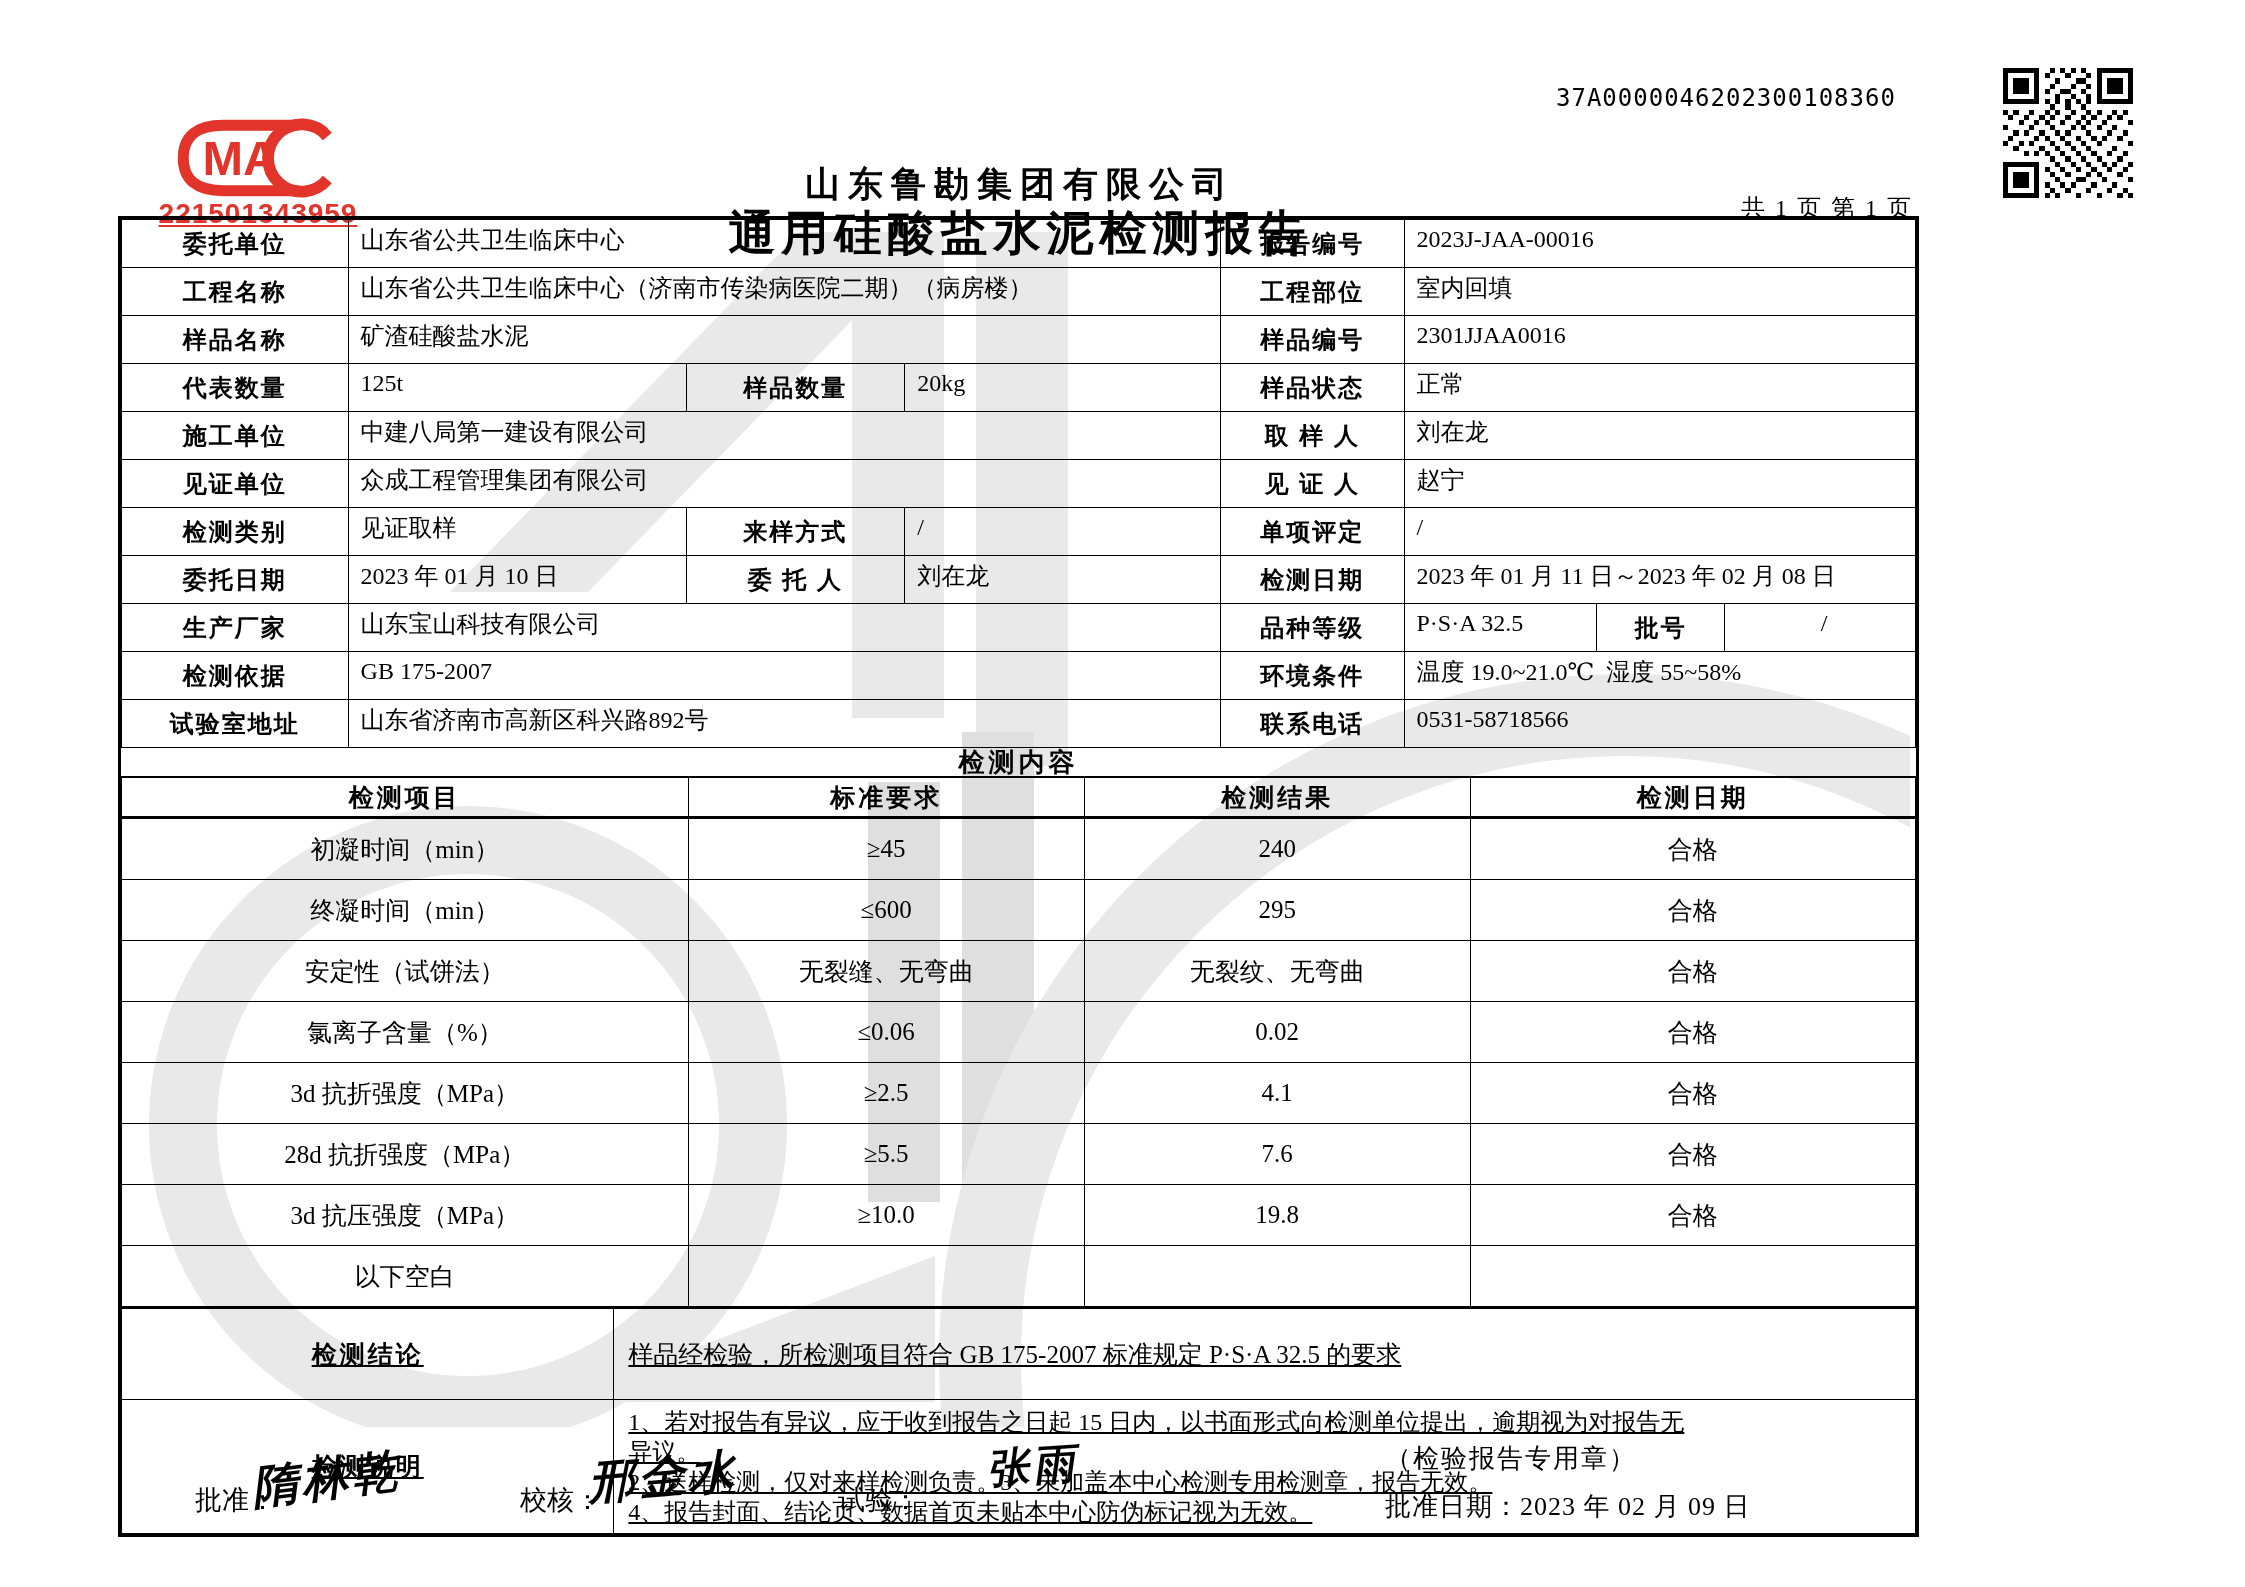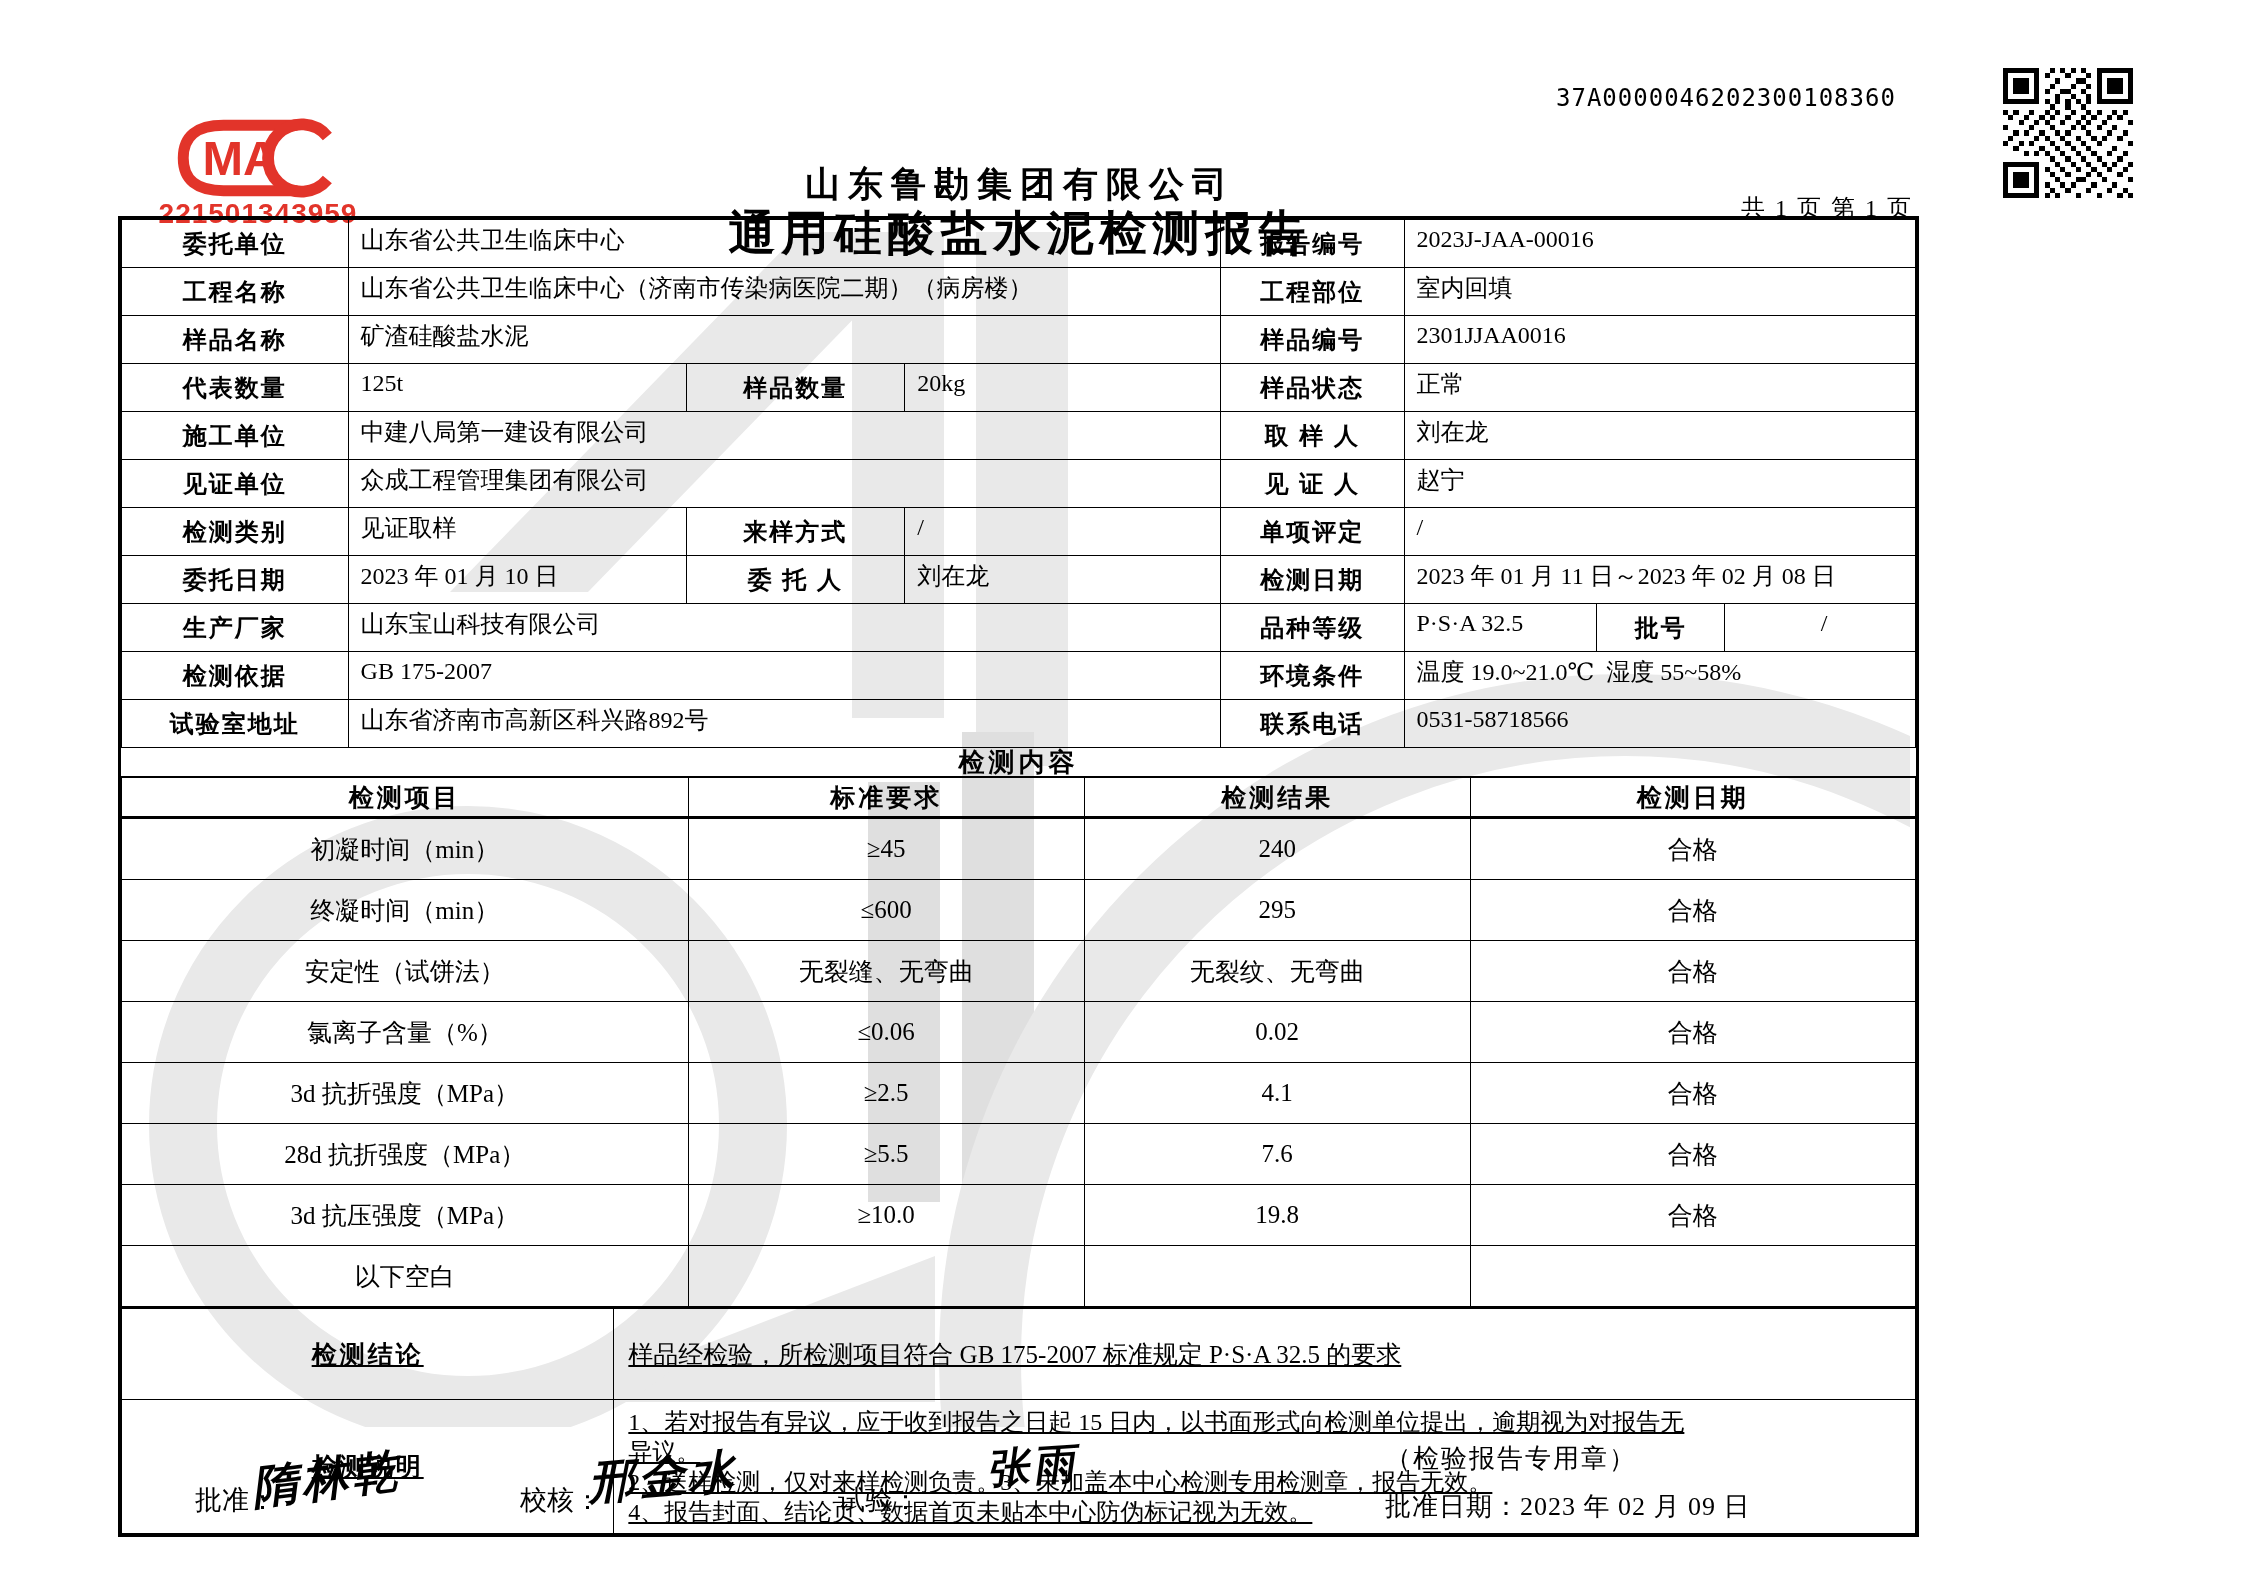--- a/index.html
+++ b/index.html
@@ -6,21 +6,21 @@
   .page{position:relative;width:2245px;height:1587px;background:#fff;overflow:hidden;
         font-family:"Liberation Serif","DejaVu Serif",serif;color:#000;}
   .hei{font-family:"Liberation Sans","DejaVu Sans",sans-serif;font-weight:bold;}
   .watermark{position:absolute;left:0;top:0;z-index:0;}
   .content{position:relative;z-index:1;}
 
   
   .cma-logo{position:absolute;left:160px;top:116px;}
   .cma-no{position:absolute;left:148px;top:198px;width:220px;text-align:center;
           color:#e2342a;font-size:28px;font-weight:bold;letter-spacing:1px;
-          font-family:"Liberation Sans","DejaVu Sans",sans-serif;}
+          font-family:"Liberation Sans","DejaVu Sans",sans-serif;text-decoration:underline;}
   .title-block{position:absolute;left:620px;top:118px;width:800px;text-align:center;margin-top:46px;}
   .title-company{font-size:35px;letter-spacing:8px;line-height:40px;}
   .title-report{font-size:47px;letter-spacing:6px;line-height:54px;margin-top:2px;}
   .serial{position:absolute;left:1556px;top:84px;font-family:"DejaVu Sans Mono",monospace;
           font-size:24px;letter-spacing:1px;}
   .qr{position:absolute;left:2000px;top:68px;}
   .pageinfo{position:absolute;left:1620px;top:192px;width:293px;text-align:right;
             font-size:24px;letter-spacing:2px;}
 
   

